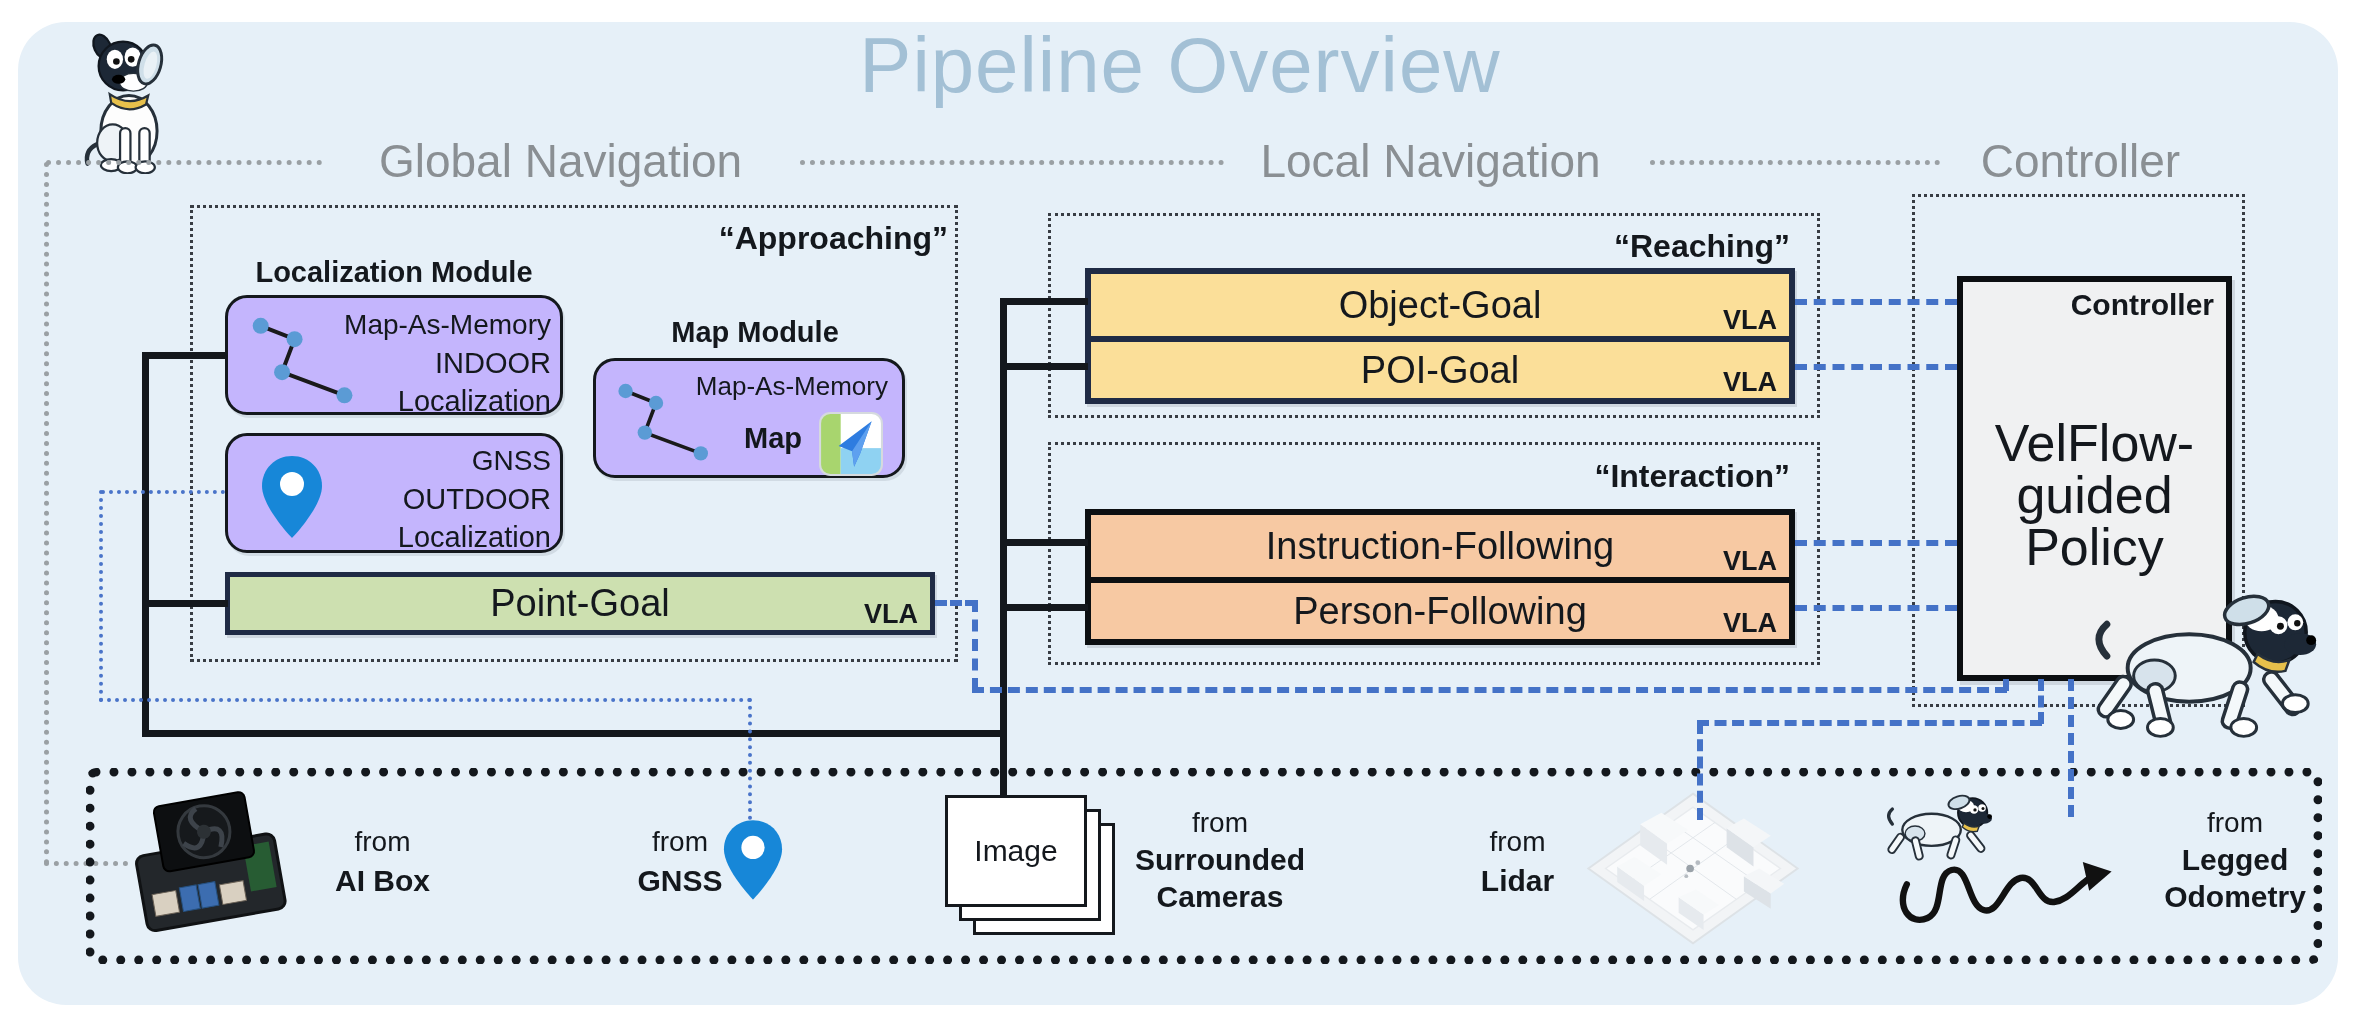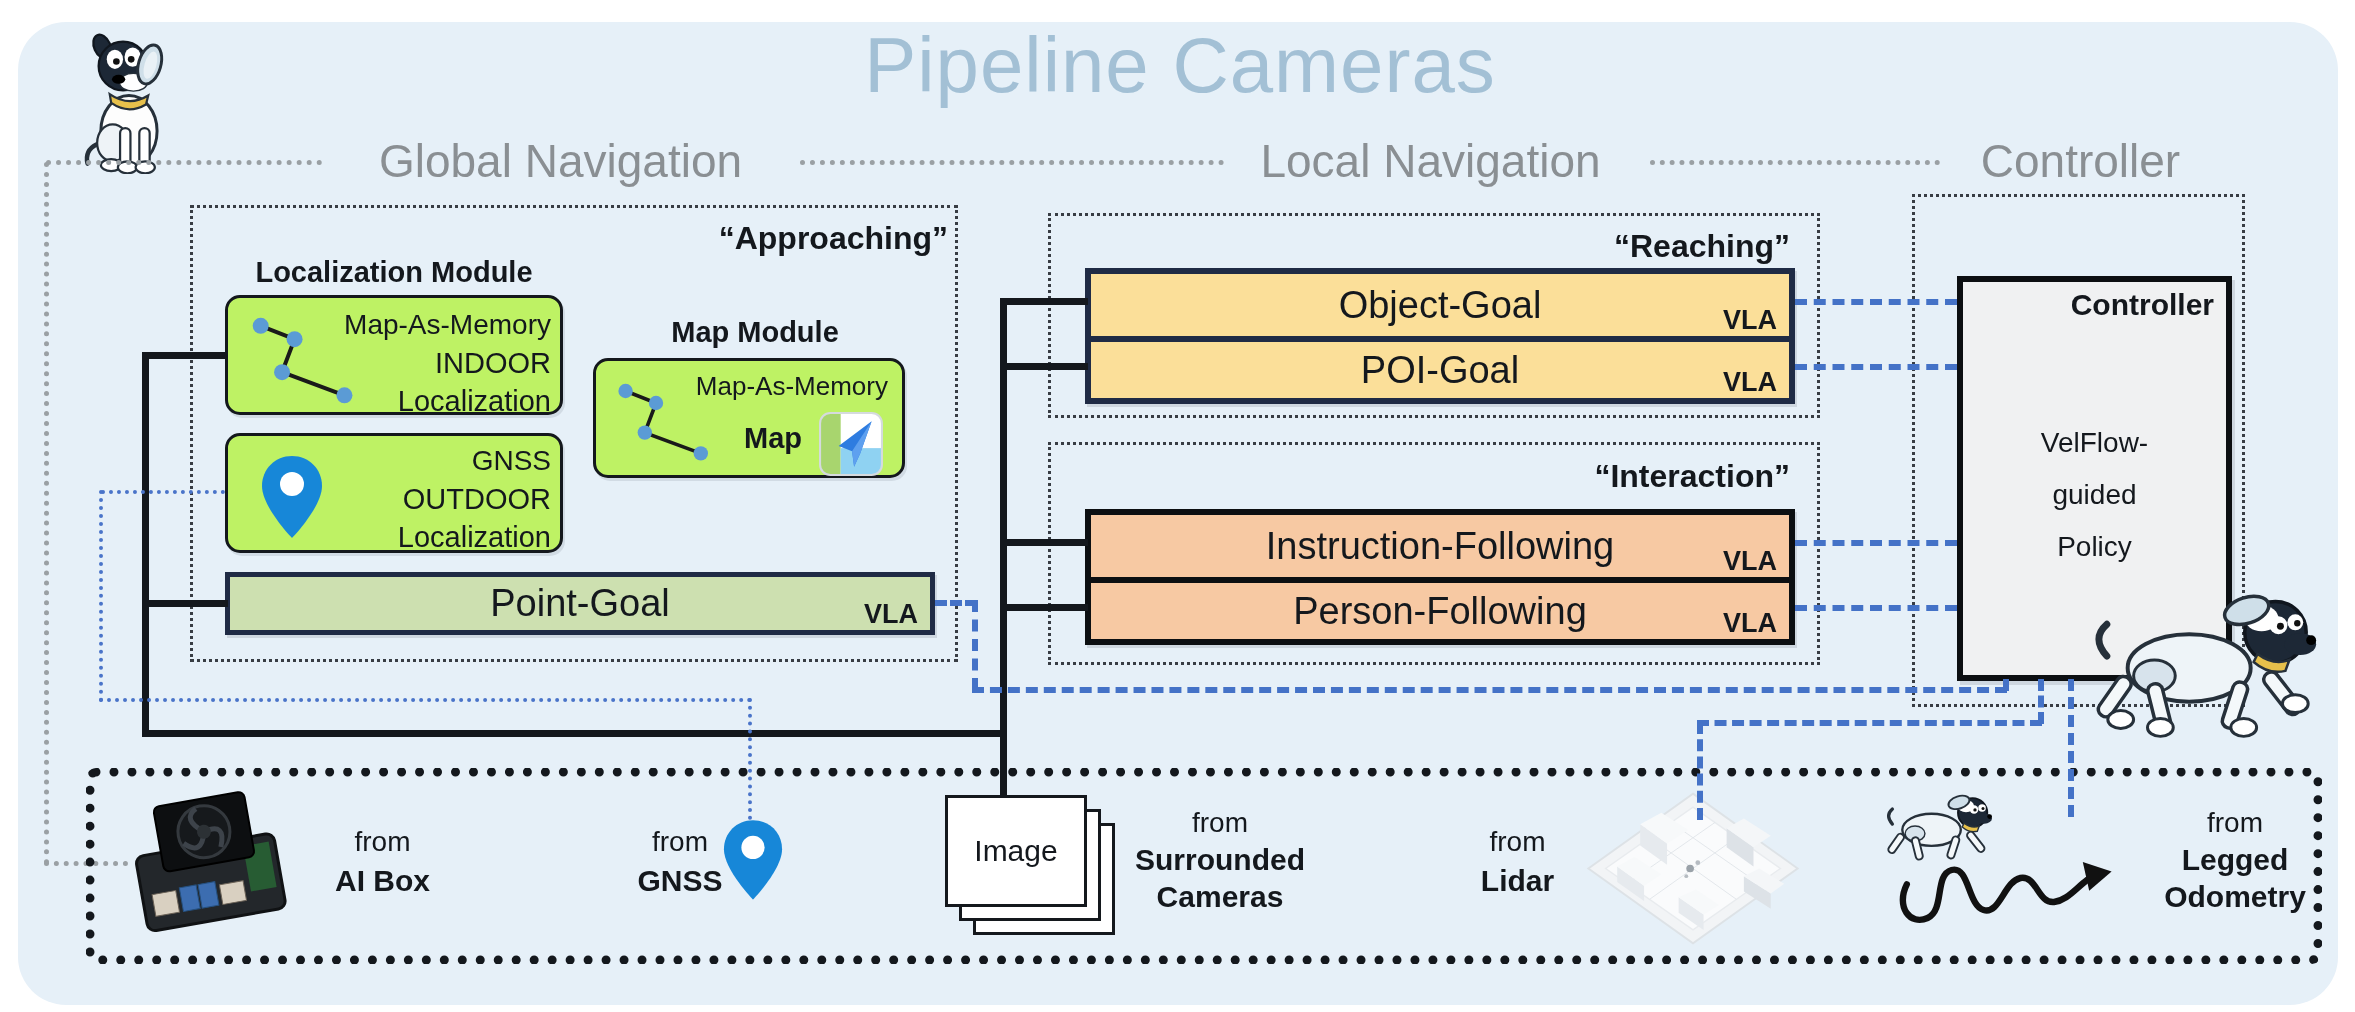--- a/index.html
+++ b/index.html
@@ -7,21 +7,21 @@
   #stage{position:relative;width:2355px;height:1012px;background:#fff;overflow:hidden}
   .panel{position:absolute;left:18px;top:22px;width:2320px;height:983px;background:#e6f0f8;border-radius:48px}
   .abs{position:absolute}
   .title{position:absolute;left:690px;top:20px;width:980px;text-align:center;font-size:78px;color:#a3c0d5;letter-spacing:1px}
   .hdr{position:absolute;font-size:46px;color:#8a8f93;text-align:center;white-space:nowrap}
   .gdot-h{position:absolute;border-top:5px dotted #9aa0a4}
   .gdot-v{position:absolute;border-left:5px dotted #9aa0a4}
   .dotbox{position:absolute;border:3px dotted #383d44;background:transparent}
   .stage-title{position:absolute;font-weight:bold;font-size:32px;text-align:right;white-space:nowrap}
   .mod-label{position:absolute;font-weight:bold;font-size:29px;text-align:center;white-space:nowrap}
-  .card{position:absolute;background:#bef264;border:3px solid #14181d;border-radius:15px;box-shadow:2px 3px 0 rgba(30,40,60,.10)}
+  .card{position:absolute;background:#c4b5fd;border:3px solid #14181d;border-radius:22px;box-shadow:2px 3px 0 rgba(30,40,60,.10)}
   .card-text{position:absolute;text-align:right;font-size:28px;line-height:38px}
   .card-text .b{font-weight:normal;font-size:29px;display:block}
   .card-text .r{display:block}
   .goalbar{position:absolute;display:flex;align-items:center;justify-content:center;font-size:38px;box-shadow:2px 3px 0 rgba(30,40,60,.12)}
   .vla{position:absolute;right:12px;bottom:0px;font-weight:bold;font-size:27px}
   .block{position:absolute;box-shadow:2px 3px 0 rgba(30,40,60,.12)}
   .block .row{position:relative;height:62px;display:flex;align-items:center;justify-content:center;font-size:38px}
   .hline{position:absolute;background:#14181d;height:7px}
   .vline{position:absolute;background:#14181d;width:7px}
   .bdash-h{position:absolute;border-top:6px dashed #4472c7}
@@ -35,21 +35,21 @@
   .sheet{position:absolute;width:142px;height:112px;background:#fff;border:3px solid #14181d}
   .ctrlbox{position:absolute;left:1957px;top:276px;width:275px;height:405px;background:#f0f1f2;border:6px solid #0c0f12;box-shadow:3px 4px 0 rgba(30,40,60,.12)}
   svg{display:block}
 </style>
 </head>
 <body>
 
 <div id="stage">
   <div class="panel"></div>
 
-  <div class="title">Pipeline Cameras</div>
+  <div class="title">Pipeline Overview</div>
 
   <div class="abs" style="left:70px;top:26px;width:112px;height:148px">
     <svg viewBox="0 0 140 200" width="112" height="148">
       <path d="M30 160 q-16 8 -12 26" stroke="#26303a" stroke-width="6" fill="none" stroke-linecap="round"></path>
       <ellipse cx="74" cy="142" rx="38" ry="48" fill="#fdfdfd" stroke="#26303a" stroke-width="4"></ellipse>
       <ellipse cx="52" cy="158" rx="21" ry="25" fill="#eef3f7" stroke="#26303a" stroke-width="3"></ellipse>
       <rect x="62" y="138" width="14" height="50" rx="7" fill="#fff" stroke="#26303a" stroke-width="3"></rect>
       <rect x="88" y="138" width="14" height="50" rx="7" fill="#fff" stroke="#26303a" stroke-width="3"></rect>
       <ellipse cx="50" cy="188" rx="14" ry="8" fill="#fff" stroke="#26303a" stroke-width="3"></ellipse>
       <ellipse cx="72" cy="191" rx="13" ry="8" fill="#fff" stroke="#26303a" stroke-width="3"></ellipse>
@@ -172,21 +172,21 @@
     </div>
     <div class="row" style="border-top:6px solid #0c0f12">
       <span>Person-Following</span>
       <span class="vla">VLA</span>
     </div>
   </div>
 
   <div class="dotbox" style="left:1912px;top:194px;width:333px;height:513px"></div>
   <div class="ctrlbox">
     <div class="abs" style="right:12px;top:6px;font-weight:bold;font-size:30px">Controller</div>
-    <div class="abs" style="left:0;top:135px;width:263px;text-align:center;font-size:28px;line-height:52px">
+    <div class="abs" style="left:0;top:135px;width:263px;text-align:center;font-size:52px;line-height:52px">
       <span style="display:block">VelFlow-</span>
       <span style="display:block">guided</span>
       <span style="display:block">Policy</span>
     </div>
   </div>
 
   <div class="sensorbar"></div>
 
   <div class="abs" style="left:124px;top:786px;width:175px;height:155px">
     <svg viewBox="0 0 175 155" width="175" height="155">

